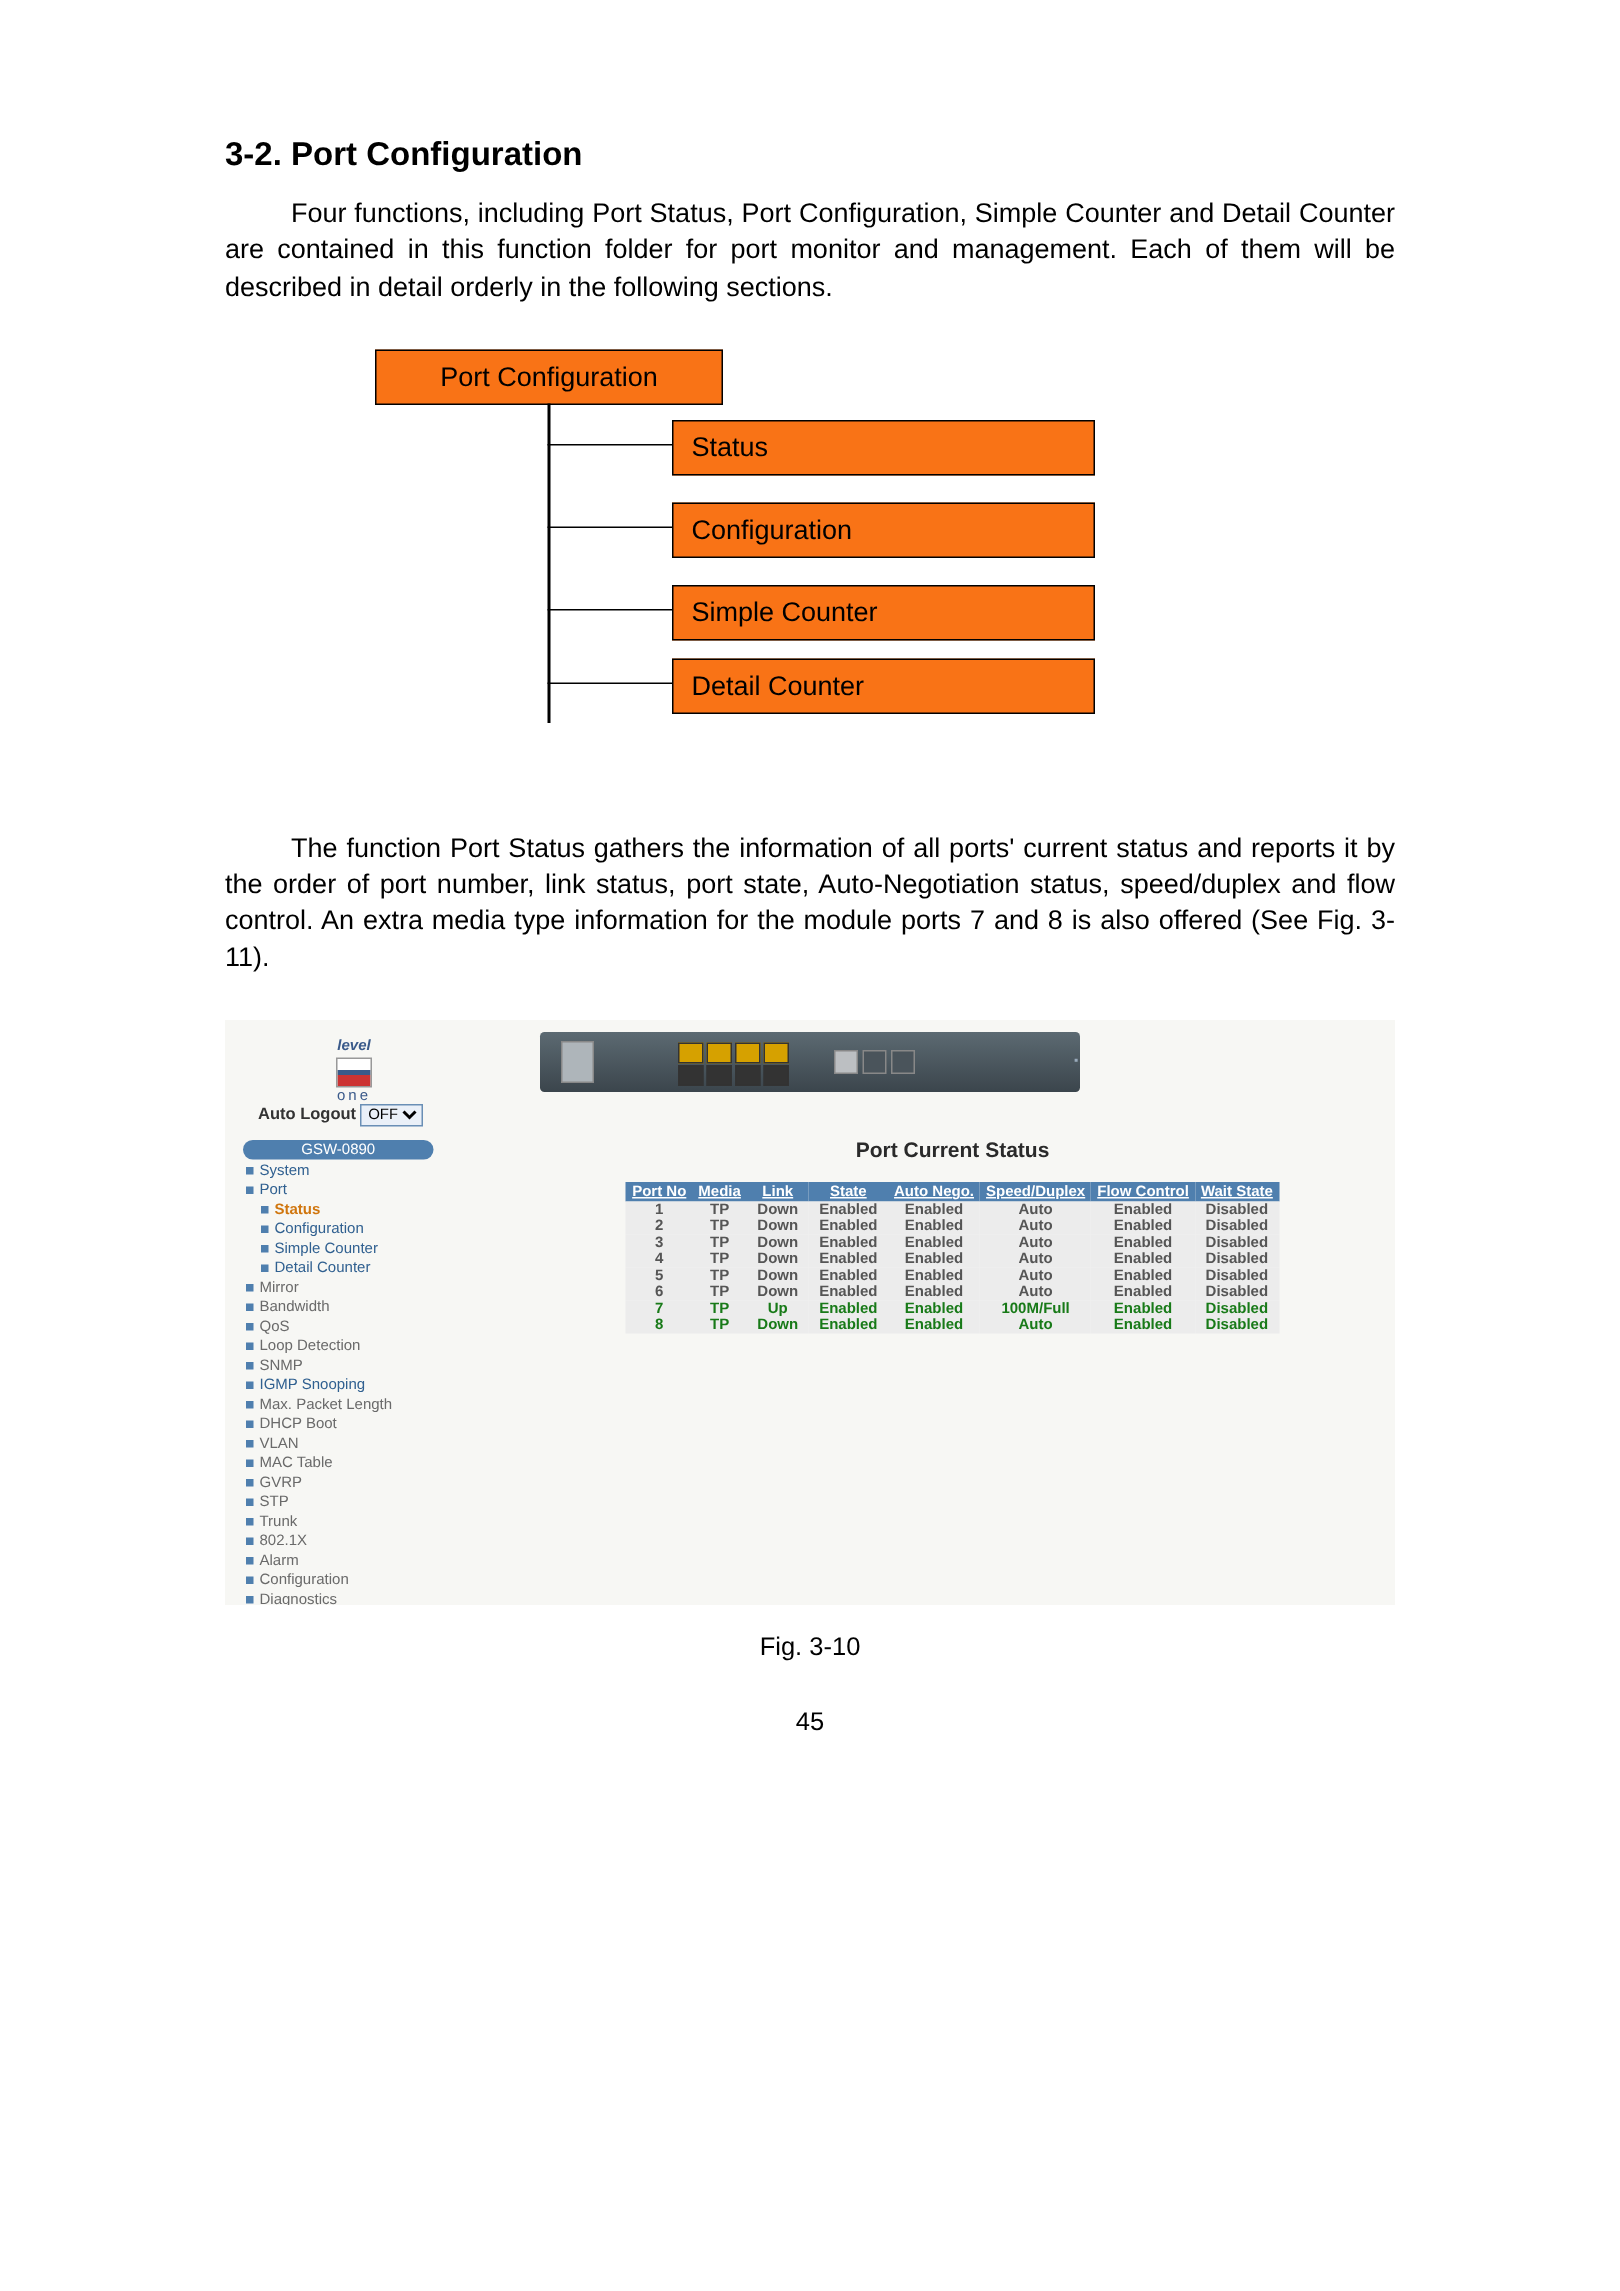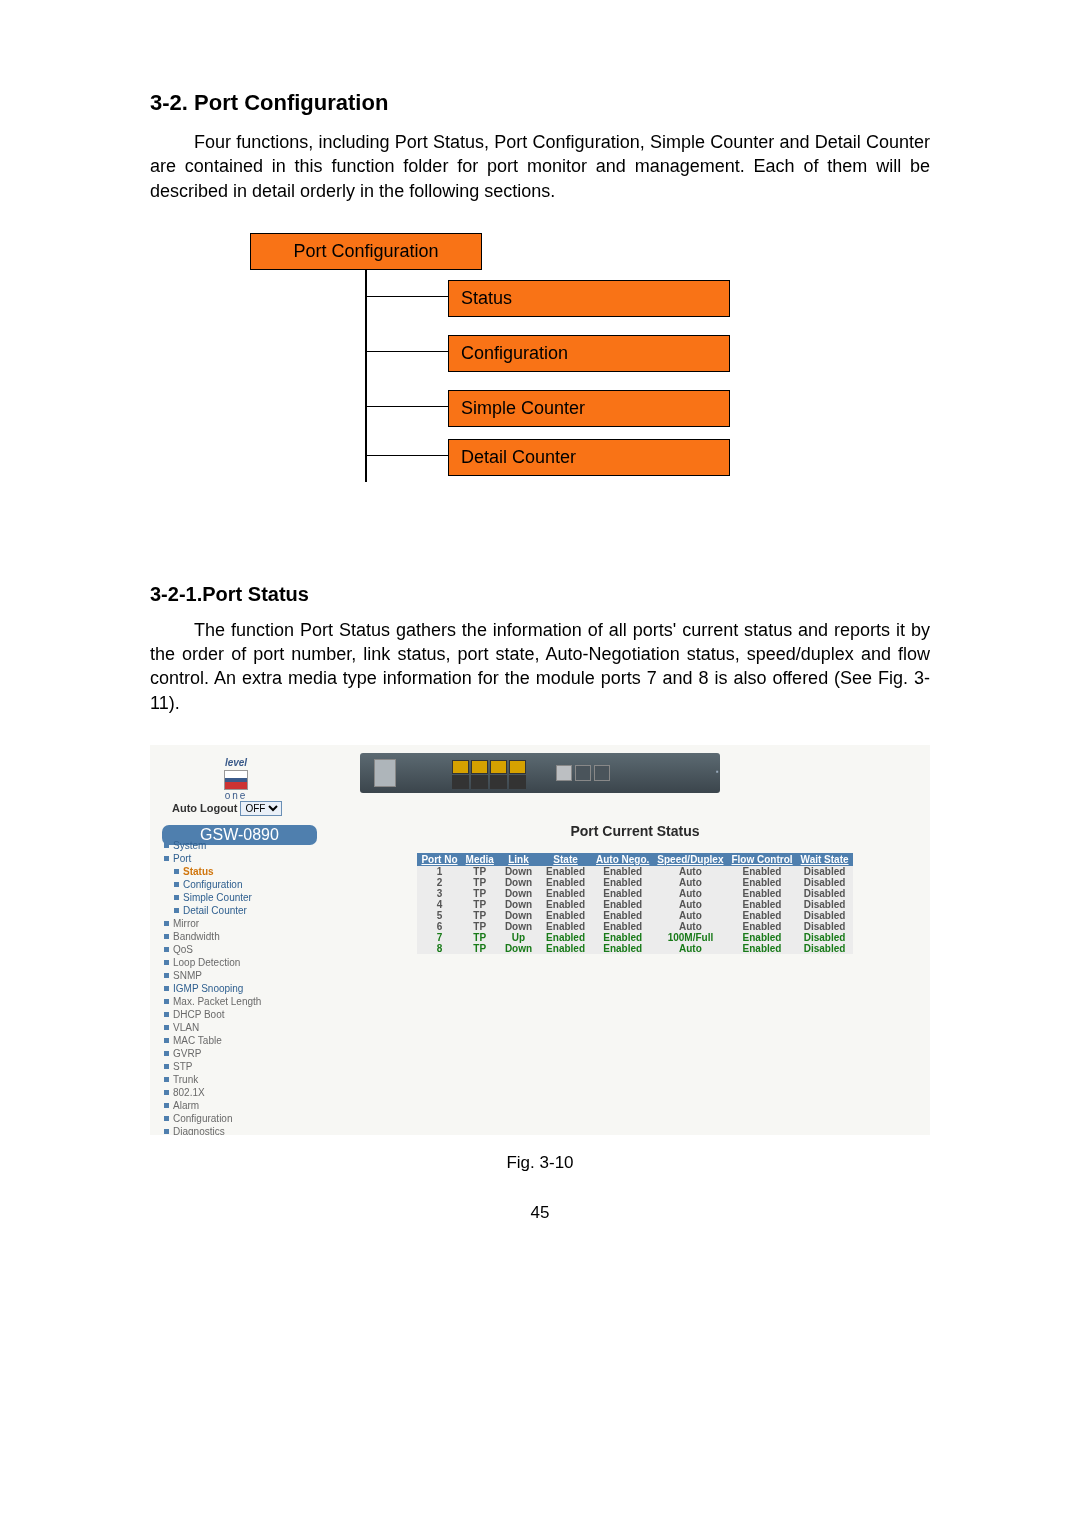--- a/index.html
+++ b/index.html
@@ -97,24 +97,24 @@
   .auto-logout select {
     font-size: 10px;
     border: 1px solid #6a8fb5;
     background: #eaf0f8;
     height: 15px;
   }
   .model-bar {
     position: absolute;
     left: 12px;
     top: 80px;
-    width: 155px;
+    width: 127px;
     background: #4f7fae;
     color: #fff;
-    font-size: 16px;
+    font-size: 10px;
     text-align: center;
     padding: 1px 0;
     border-radius: 7px;
   }
   .nav {
     position: absolute;
     left: 12px;
     top: 94px;
     width: 135px;
     font-size: 10px;
@@ -247,21 +247,20 @@
     <div class="d-line" style="left:215px;top:118px;width:83px;height:1.5px;"></div>
     <div class="d-box" style="left:298px;top:102px;width:268px;text-align:left;padding-left:12px;">Configuration</div>
 
     <div class="d-line" style="left:215px;top:173px;width:83px;height:1.5px;"></div>
     <div class="d-box" style="left:298px;top:157px;width:268px;text-align:left;padding-left:12px;">Simple Counter</div>
 
     <div class="d-line" style="left:215px;top:222px;width:83px;height:1.5px;"></div>
     <div class="d-box" style="left:298px;top:206px;width:268px;text-align:left;padding-left:12px;">Detail Counter</div>
   </div>
 
-  <div class="heading-2">3-2-1.Port Status</div>
 
   <div class="para">The function Port Status gathers the information of all ports' current status and reports it by the order of port number, link status, port state, Auto-Negotiation status, speed/duplex and flow control. An extra media type information for the module ports 7 and 8 is also offered (See Fig. 3-11).</div>
 
   <div class="shot">
     <div class="shot-logo">
       <div style="font-weight:bold;font-style:italic;">level</div>
       <div class="cube"></div>
       <div style="letter-spacing:2px;">one</div>
     </div>
 

